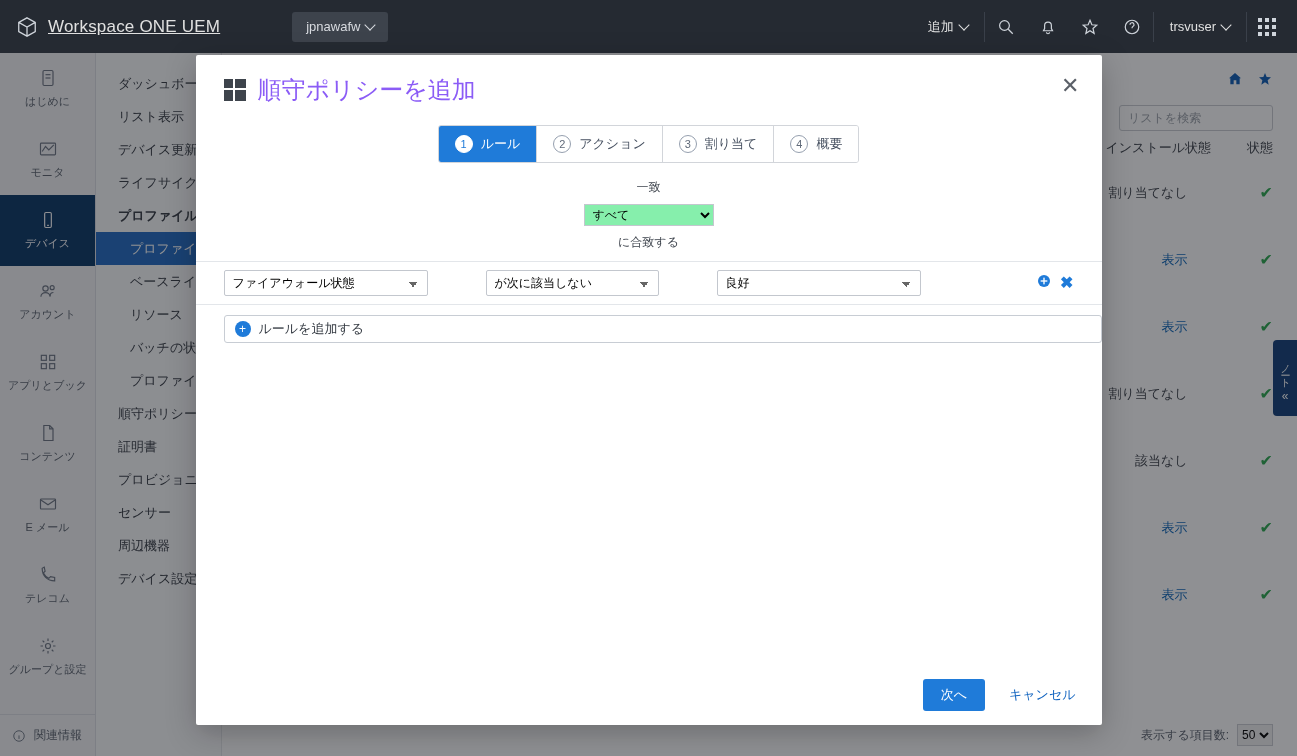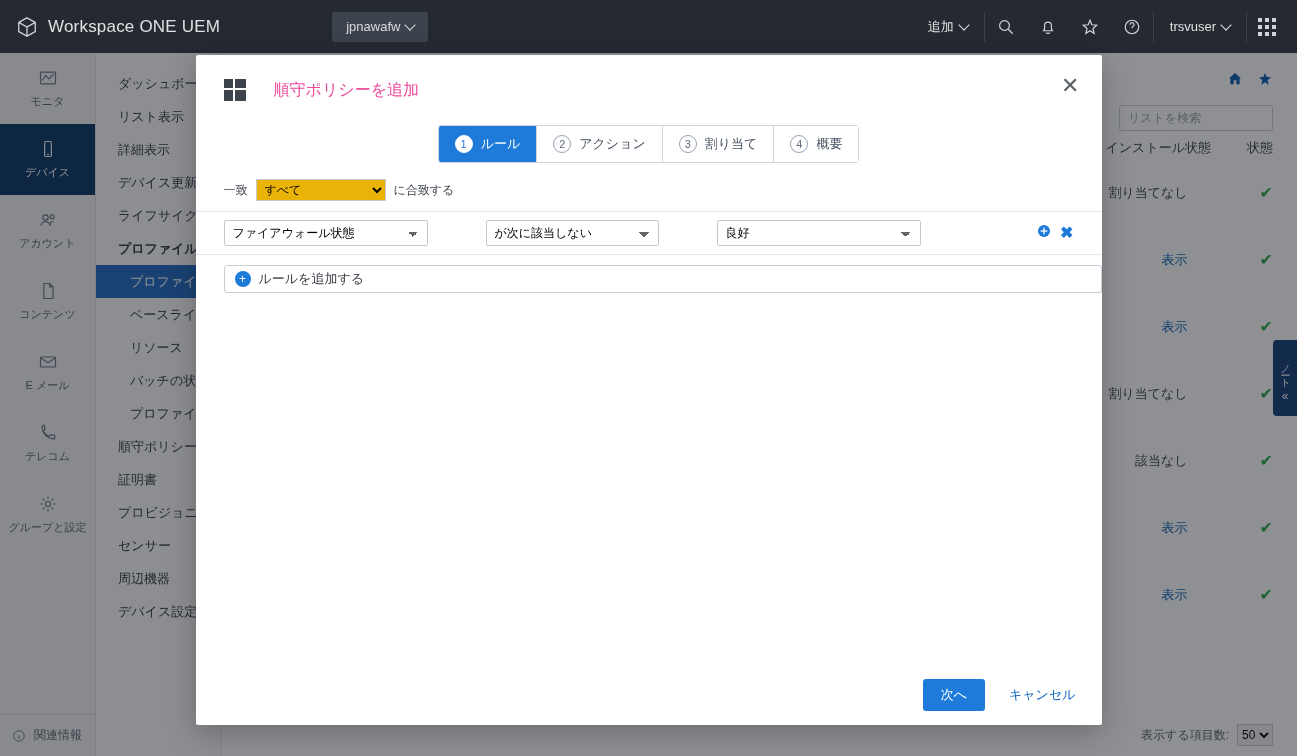--- a/index.html
+++ b/index.html
@@ -1,22 +1,22 @@
 <!DOCTYPE html>
 <html><head>
 <meta charset="utf-8">
 <style>
   * { box-sizing: border-box; margin: 0; padding: 0; }
   html, body { width: 1297px; height: 756px; font-family: "Segoe UI", "Helvetica Neue", Arial, sans-serif; font-size: 13px; color: #333; overflow: hidden; background: #fff; }
 
   
   .topbar { height: 53px; background: #252a32; color: #e0e0e0; display: flex; align-items: center; padding: 0 10px; }
   .topbar .logo-cube { width: 22px; height: 22px; margin: 0 10px 0 6px; display:flex; align-items:center; justify-content:center; }
-  .topbar .product { font-size: 17px; font-weight: 400; color: #e0e0e0; letter-spacing: 0.2px; }
-  .topbar .tenant-btn { margin-left: 112px; height: 30px; background: #3d434c; border-radius: 3px; padding: 0 14px; display: flex; align-items: center; color: #d8dbe0; font-size: 13px; gap: 6px; }
+  .topbar .product { font-size: 17px; font-weight: 400; color: #e0e0e0; letter-spacing: 0.2px; text-decoration: underline; }
+  .topbar .tenant-btn { margin-left: 72px; height: 30px; background: #3d434c; border-radius: 3px; padding: 0 14px; display: flex; align-items: center; color: #d8dbe0; font-size: 13px; gap: 6px; }
   .topbar .spacer { flex: 1; }
   .topbar .add-menu { display: flex; align-items: center; gap: 6px; color: #e0e0e0; padding: 0 16px; }
   .topbar .t-icon { width: 42px; height: 53px; display: flex; align-items: center; justify-content: center; color: #e0e0e0; }
   .topbar .t-icon svg, .topbar .logo-cube svg { stroke: #cfd4db; fill: none; }
   .topbar .user-menu { display: flex; align-items: center; padding: 0 16px; color: #e0e0e0; gap: 6px; }
   .topbar .t-sep { width: 1px; height: 30px; background: #3a404a; }
   .topbar .apps-grid { width: 40px; height: 53px; display:flex; align-items:center; justify-content:center; }
   .apps-grid .g { display:grid; grid-template-columns: repeat(3, 4px); grid-auto-rows: 4px; gap: 3px; }
   .apps-grid .g span { background: #cfd4db; }
 
@@ -45,35 +45,35 @@
   .ws-row { display:flex; gap:72px; align-items:center; }
   .ws-row .link-like { color:#0a64b8; }
   .ws-row .check { color:#2aa84d; font-size:16px; }
   .ws-footer { position:absolute; bottom:10px; right:24px; display:flex; align-items:center; gap:8px; font-size:12px; color:#5a616c; }
   .ws-footer select { height:22px; border:1px solid #c9ccd1; border-radius:0; font-size:12px; }
 
   
   .overlay { position:fixed; inset:53px 0 0 0; background:rgba(20,24,30,0.48); display:flex; align-items:flex-start; justify-content:center; }
   .modal { width:906px; height:670px; margin-top:2px; background:#fff; position:relative; display:flex; flex-direction:column; border-radius:2px; box-shadow: 0 8px 30px rgba(0,0,0,0.25); }
   .modal .m-header { height:70px; display:flex; align-items:center; padding: 0 28px; }
-  .modal .m-title { font-size:16px; font-weight:400; color:#ec4899; display:flex; align-items:center; gap:28px; }
+  .modal .m-title { font-size:24px; font-weight:400; color:#8b5cf6; display:flex; align-items:center; gap:12px; }
   .modal .m-close { position:absolute; top:18px; right:22px; font-size:22px; color:#5b6068; cursor:pointer; }
 
   
   .wizard { display:flex; justify-content:center; padding: 0 28px 16px; }
   .wiz-tabs { display:flex; border:1px solid #d2d5da; border-radius:3px; overflow:hidden; }
   .wiz-tab { height:36px; display:flex; align-items:center; padding:0 16px; gap:8px; font-size:13px; color:#465060; background:#fff; border-left:1px solid #d2d5da; }
   .wiz-tab:first-child { border-left:none; }
   .wiz-tab.active { background:#1f7bd9; color:#fff; }
   .wiz-num { width:18px; height:18px; border-radius:50%; border:1px solid #96a0af; display:flex; align-items:center; justify-content:center; font-size:11px; color:#606a79; }
   .wiz-tab.active .wiz-num { background:#fff; color:#1f7bd9; border-color:#fff; }
 
   
-  .match-row { display:flex; align-items:center; gap:8px; padding:0 28px 10px; font-size:12px; color:#3f454e; }
-  .match-row select { height:22px; border:1px solid #c3c7ce; background:#eab308; font-size:12px; padding:0 4px; min-width:130px; }
+  .match-row { display:flex; align-items:center; gap:8px; padding:0 28px 10px; font-size:12px; color:#3f454e;flex-direction:column; }
+  .match-row select { height:22px; border:1px solid #c3c7ce; background:#86efac; font-size:12px; padding:0 4px; min-width:130px; }
 
   
   .rule-area { border-top:1px solid #e3e6ea; border-bottom:1px solid #e3e6ea; padding: 8px 28px; margin: 0 0 10px 0; display:flex; align-items:center; gap:58px; }
   .rule-area select { height:26px; border:1px solid #c3c7ce; border-radius:2px; background:#fff; font-size:12px; padding: 0 24px 0 8px; appearance:none; background-image: linear-gradient(45deg, transparent 50%, #666 50%), linear-gradient(135deg, #666 50%, transparent 50%); background-position: calc(100% - 14px) 11px, calc(100% - 9px) 11px; background-size: 5px 5px, 5px 5px; background-repeat:no-repeat; }
   .sel1 { width:204px; }
   .sel2 { width:173px; }
   .sel3 { width:204px; }
   .rule-actions { margin-left:auto; display:flex; gap:8px; color:#1f7bd9; font-size:16px; }
 
   .add-rule-btn { margin-left:28px; display:inline-flex; align-items:center; gap:8px; height:28px; padding:0 10px; border:1px solid #c8cdd4; border-radius:3px; font-size:13px; color:#343a42; background:#fff; }
@@ -156,40 +156,57 @@
         <span></span>
       </div>
     </div>
 </div>
 
 <div class="main">
 
   <div class="rail">
     <div class="item">
       <svg width="20" height="20" viewBox="0 0 24 24" fill="none" stroke-width="1.4">
+          <rect x="6" y="3" width="12" height="18" rx="1.5"></rect>
+          <line x1="9" y1="8" x2="15" y2="8"></line>
+          <line x1="9" y1="12" x2="15" y2="12"></line>
+        </svg>
+      <span>はじめに</span>
+    </div>
+    <div class="item">
+      <svg width="20" height="20" viewBox="0 0 24 24" fill="none" stroke-width="1.4">
           <rect x="3" y="5" width="18" height="14" rx="1"></rect>
           <polyline points="5,15 9,9 13,13 19,7"></polyline>
         </svg>
       <span>モニタ</span>
     </div>
     <div class="item active">
       <svg width="20" height="20" viewBox="0 0 24 24" fill="none" stroke-width="1.4">
           <rect x="8" y="3" width="8" height="18" rx="1.5"></rect>
           <line x1="11" y1="18.5" x2="13" y2="18.5"></line>
         </svg>
       <span>デバイス</span>
     </div>
     <div class="item">
       <svg width="20" height="20" viewBox="0 0 24 24" fill="none" stroke-width="1.4">
           <circle cx="9" cy="9" r="3.2"></circle>
           <path d="M3.5 19 c0-3 2.6-5 5.5-5 s5.5 2 5.5 5"></path>
           <circle cx="17" cy="8" r="2.4"></circle>
           <path d="M14.5 18 c0-2.6 1.8-4.2 4-4.2"></path>
         </svg>
       <span>アカウント</span>
+    </div>
+    <div class="item">
+      <svg width="20" height="20" viewBox="0 0 24 24" fill="none" stroke-width="1.4">
+          <rect x="4" y="4" width="6" height="6"></rect>
+          <rect x="14" y="4" width="6" height="6"></rect>
+          <rect x="4" y="14" width="6" height="6"></rect>
+          <rect x="14" y="14" width="6" height="6"></rect>
+        </svg>
+      <span>アプリとブック</span>
     </div>
     <div class="item">
       <svg width="20" height="20" viewBox="0 0 24 24" fill="none" stroke-width="1.4">
           <path d="M7 3 h7 l4 4 v14 H7 Z"></path>
           <path d="M14 3 v4 h4"></path>
         </svg>
       <span>コンテンツ</span>
     </div>
     <div class="item">
       <svg width="20" height="20" viewBox="0 0 24 24" fill="none" stroke-width="1.4">
@@ -217,21 +234,20 @@
           <line x1="12" y1="8" x2="12" y2="8"></line>
           <line x1="12" y1="11" x2="12" y2="17"></line>
         </svg>
       <span>関連情報</span>
     </div>
   </div>
 
   <div class="nav2">
     <div class="link">ダッシュボード</div>
     <div class="link">リスト表示</div>
-    <div class="link">詳細表示</div>
     <div class="link">デバイス更新</div>
     <div class="link">ライフサイクル</div>
     <div class="link bold">プロファイルとリソース</div>
     <div class="link lvl2 active">プロファイル</div>
     <div class="link lvl2">ベースライン</div>
     <div class="link lvl2">リソース</div>
     <div class="link lvl2">バッチの状態</div>
     <div class="link lvl2">プロファイル設定</div>
     <div class="link">順守ポリシー</div>
     <div class="link">証明書</div>

